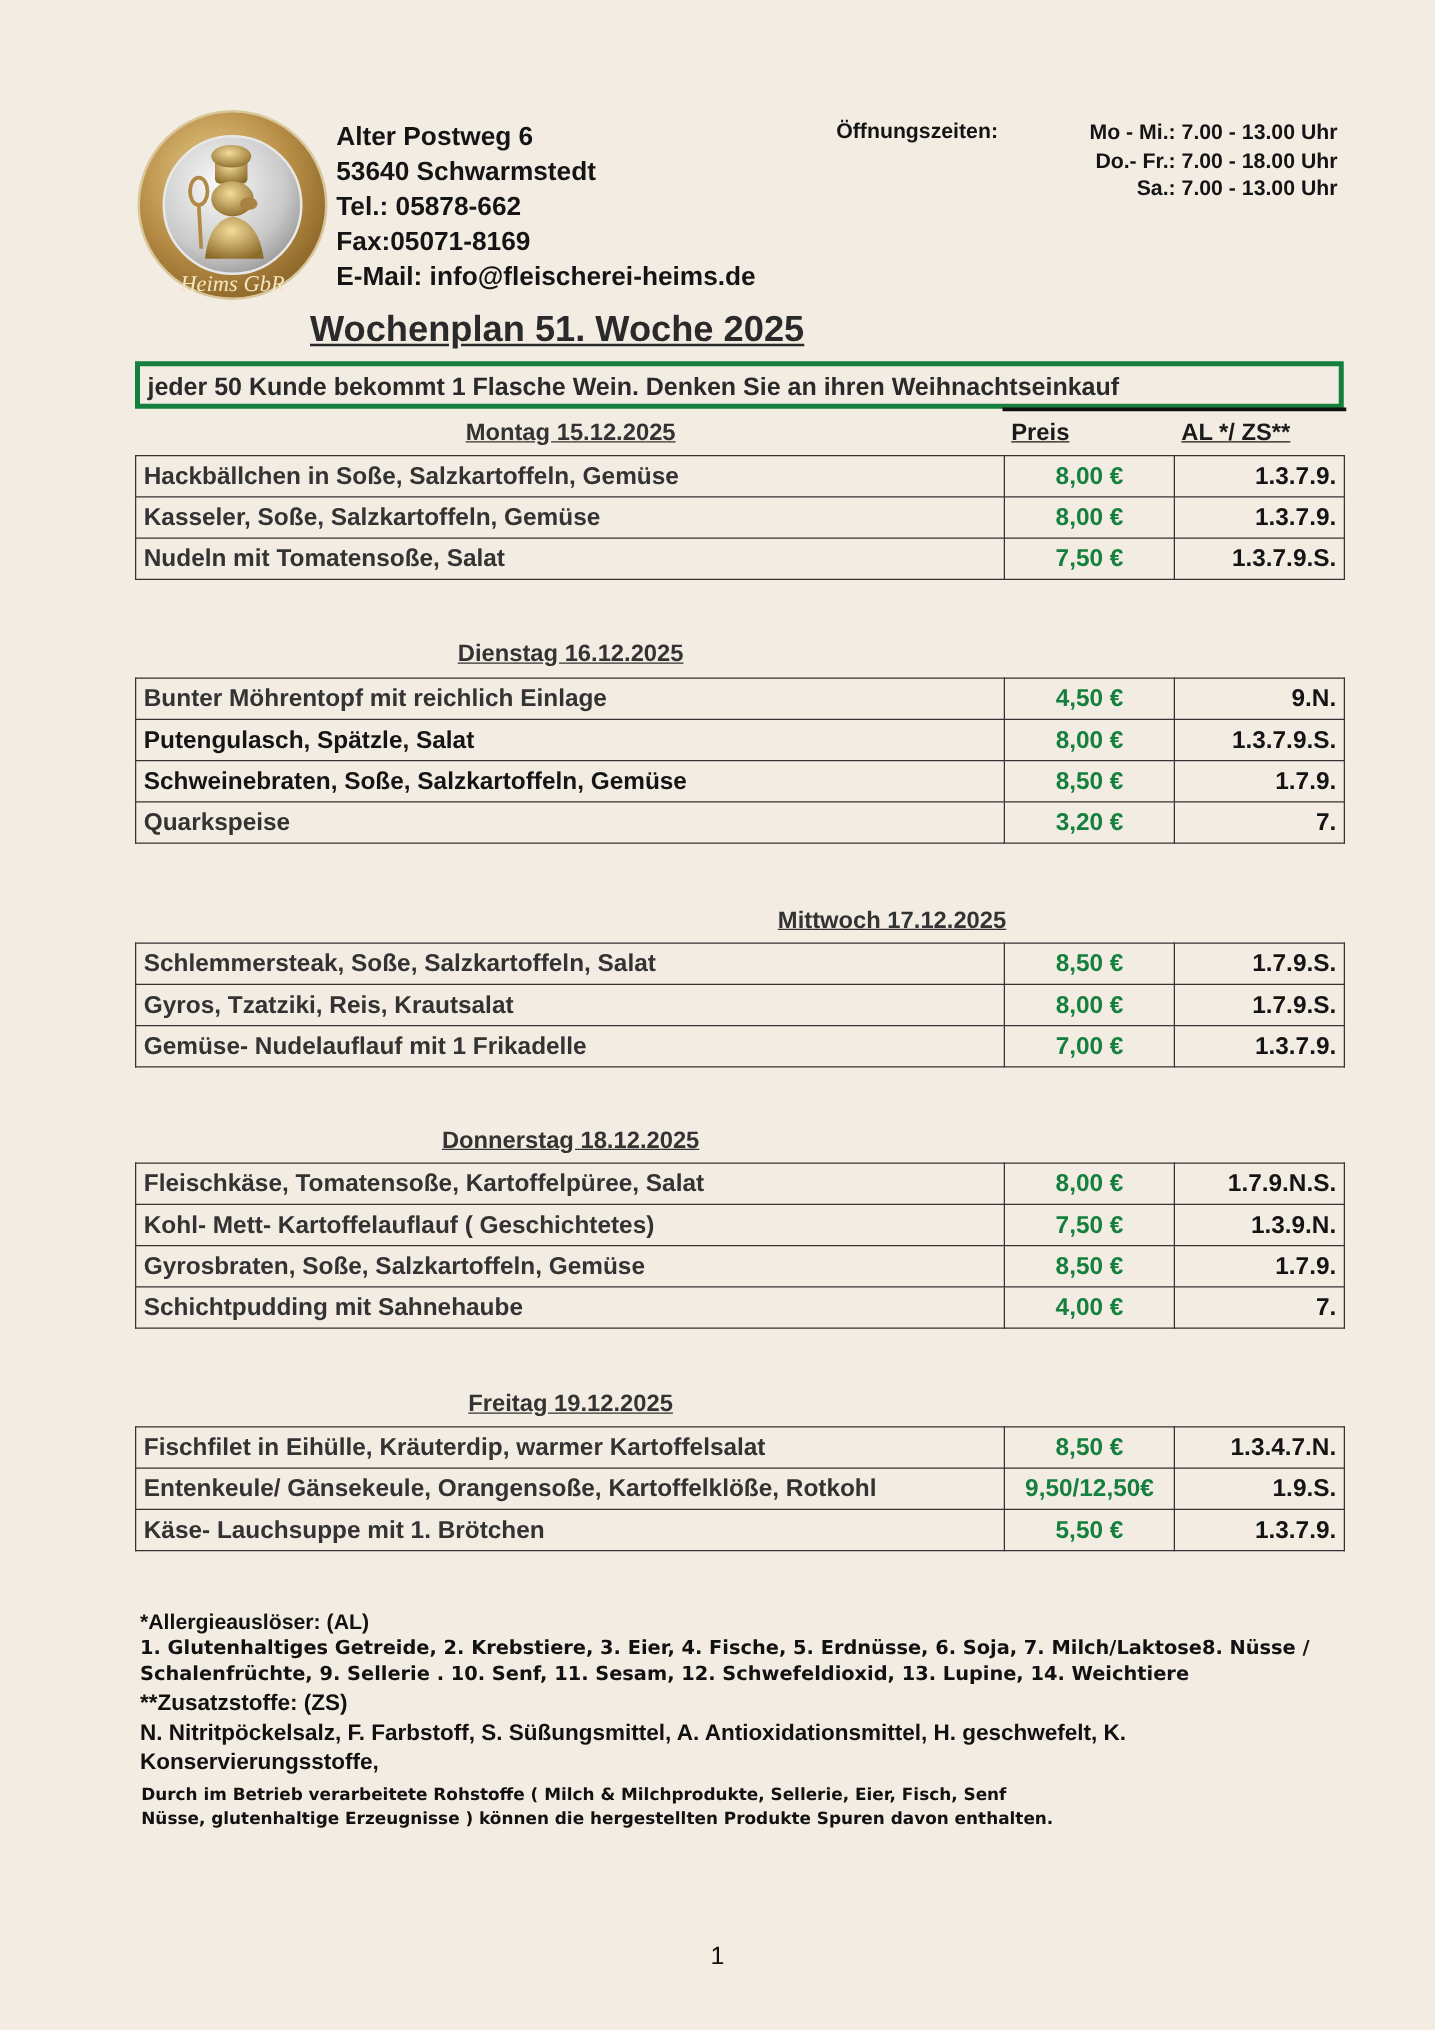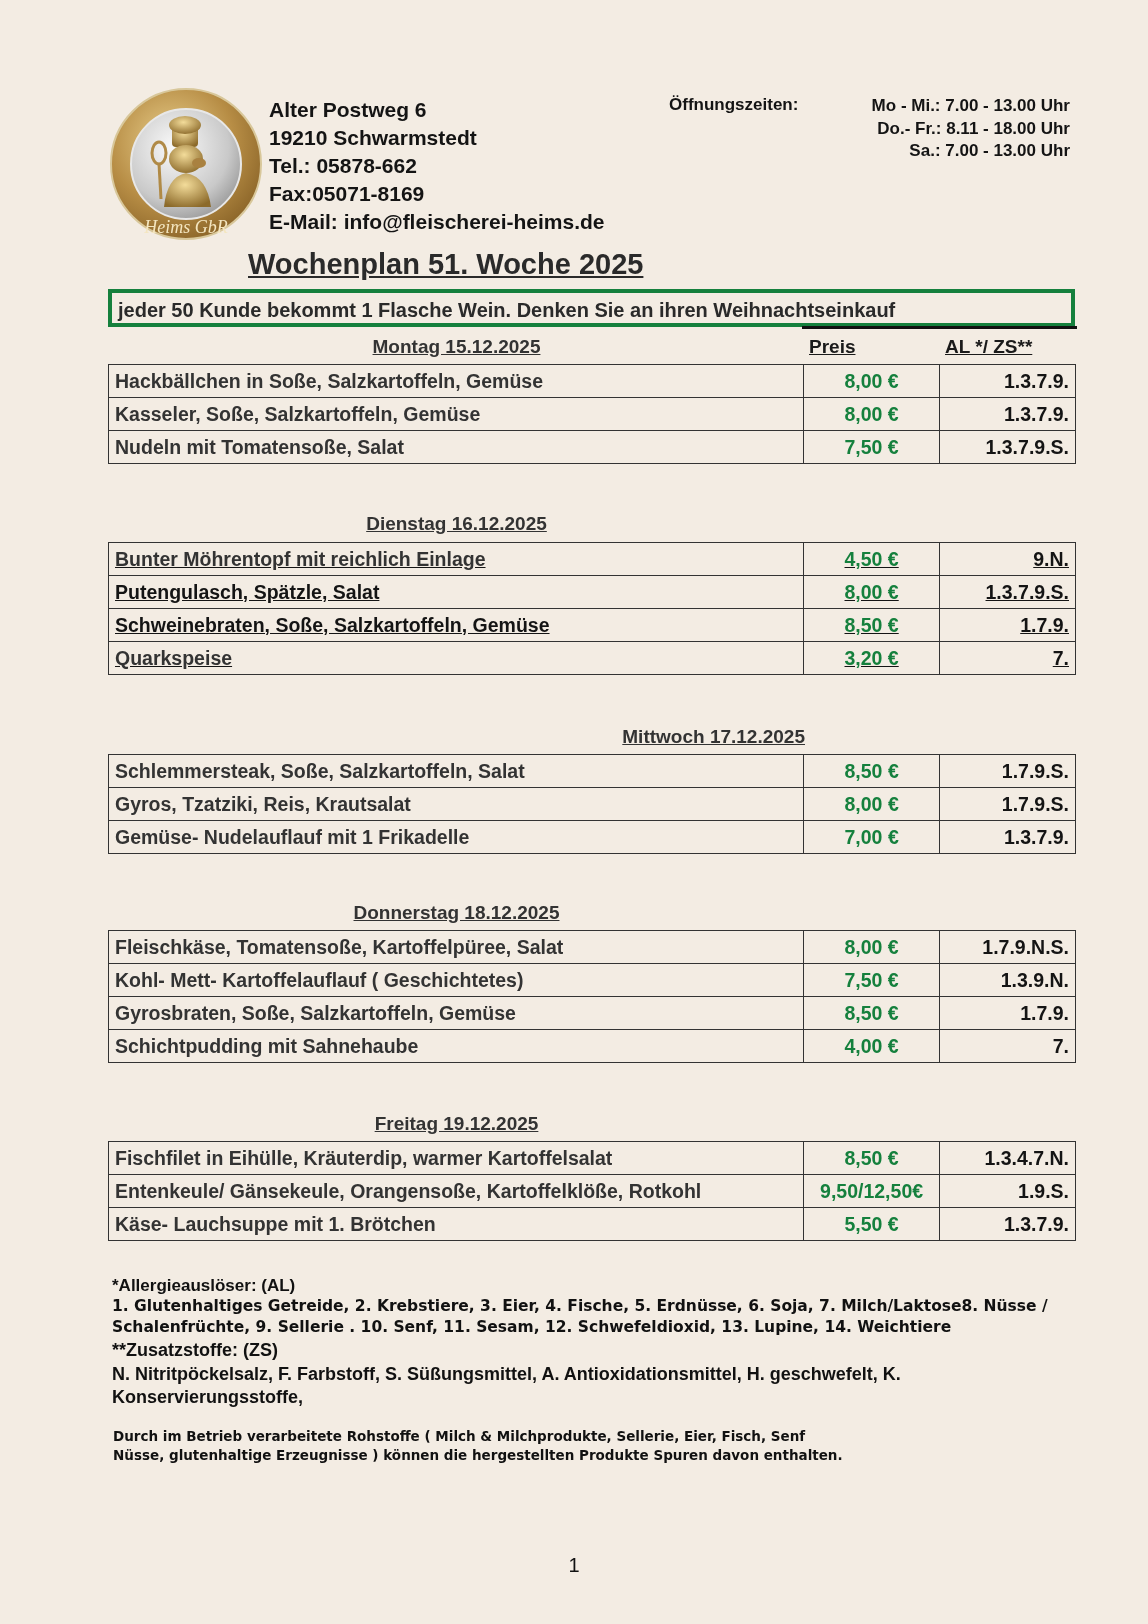--- a/index.html
+++ b/index.html
@@ -61,21 +61,21 @@
     box-sizing: border-box;
   }
   table.menu td.dish { width: 696px; text-align: left; }
   table.menu td.price { width: 136px; text-align: center; color: #15803d; }
   table.menu td.codes { width: 136px; text-align: right; color: #141414; }
   .legend {
     position: absolute; left: 112px; top: 1275px; width: 940px;
     font-family: "DejaVu Sans", sans-serif; font-size: 15.5px; line-height: 21px;
     font-weight: bold; color: #111;
   }
-  .legend .head { font-family: "Liberation Sans", sans-serif; font-size: 17px; }
+  .legend .head { font-family: "Liberation Sans", sans-serif; font-size: 17px; margin-top: 12px; }
   .legend .zs { font-family: "Liberation Sans", sans-serif; font-size: 18px; line-height: 23px; margin-top: 1px; }
   .trace {
     position: absolute; left: 113px; top: 1427px; width: 900px;
     font-family: "DejaVu Sans", sans-serif; font-size: 13.5px; font-weight: bold;
     line-height: 19px; color: #111;
   }
   .page-num {
     position: absolute; left: 0; width: 1148px; top: 1554px; text-align: center;
     font-size: 20px; color: #111;
   }
@@ -113,30 +113,30 @@
     <path d="M55 120 Q58 90 77 86 Q98 90 102 120 Z" fill="url(#figure)"></path>
 
     <ellipse cx="50" cy="66" rx="7" ry="11" fill="none" stroke="#b08a46" stroke-width="3"></ellipse>
     <line x1="50" y1="77" x2="52" y2="112" stroke="#b08a46" stroke-width="3"></line>
     <text x="77" y="146" text-anchor="middle" font-family="Liberation Serif, serif" font-size="18" font-style="italic" fill="#f4e6c0">Heims GbR</text>
   </svg>
 </div>
 
 <div class="address">
   <div>Alter Postweg 6</div>
-  <div>19210 Schwarmstedt</div>
+  <div>53640 Schwarmstedt</div>
   <div>Tel.: 05878-662</div>
   <div>Fax:05071-8169</div>
   <div>E-Mail: info@fleischerei-heims.de</div>
 </div>
 
 <div class="hours-label">Öffnungszeiten:</div>
 <div class="hours">
   <div>Mo - Mi.: 7.00 - 13.00 Uhr</div>
-  <div>Do.- Fr.: 8.11 - 18.00 Uhr</div>
+  <div>Do.- Fr.: 7.00 - 18.00 Uhr</div>
   <div>Sa.: 7.00 - 13.00 Uhr</div>
 </div>
 
 <div class="title">Wochenplan 51. Woche 2025</div>
 
 <div class="notice">jeder 50 Kunde bekommt 1 Flasche Wein. Denken Sie an ihren Weihnachtseinkauf</div>
 <div class="notice-shadow"></div>
 
 <div class="col-header" style="left:809px; top:336px;">Preis</div>
 <div class="col-header" style="left:945px; top:336px;">AL */ ZS**</div>
@@ -156,21 +156,21 @@
       </tr>
     <tr>
         <td class="dish">Nudeln mit Tomatensoße, Salat</td>
         <td class="price">7,50 €</td>
         <td class="codes">1.3.7.9.S.</td>
       </tr>
   </tbody>
 </table>
 
 <div class="day-header" style="top:513px;">Dienstag 16.12.2025</div>
-<table class="menu" style="top:542px;text-decoration:underline;">
+<table class="menu" style="top:542px;">
   <tbody>
     <tr>
         <td class="dish">Bunter Möhrentopf mit reichlich Einlage</td>
         <td class="price">4,50 €</td>
         <td class="codes">9.N.</td>
       </tr>
     <tr>
         <td class="dish" style="color:#141414">Putengulasch, Spätzle, Salat</td>
         <td class="price">8,00 €</td>
         <td class="codes">1.3.7.9.S.</td>

